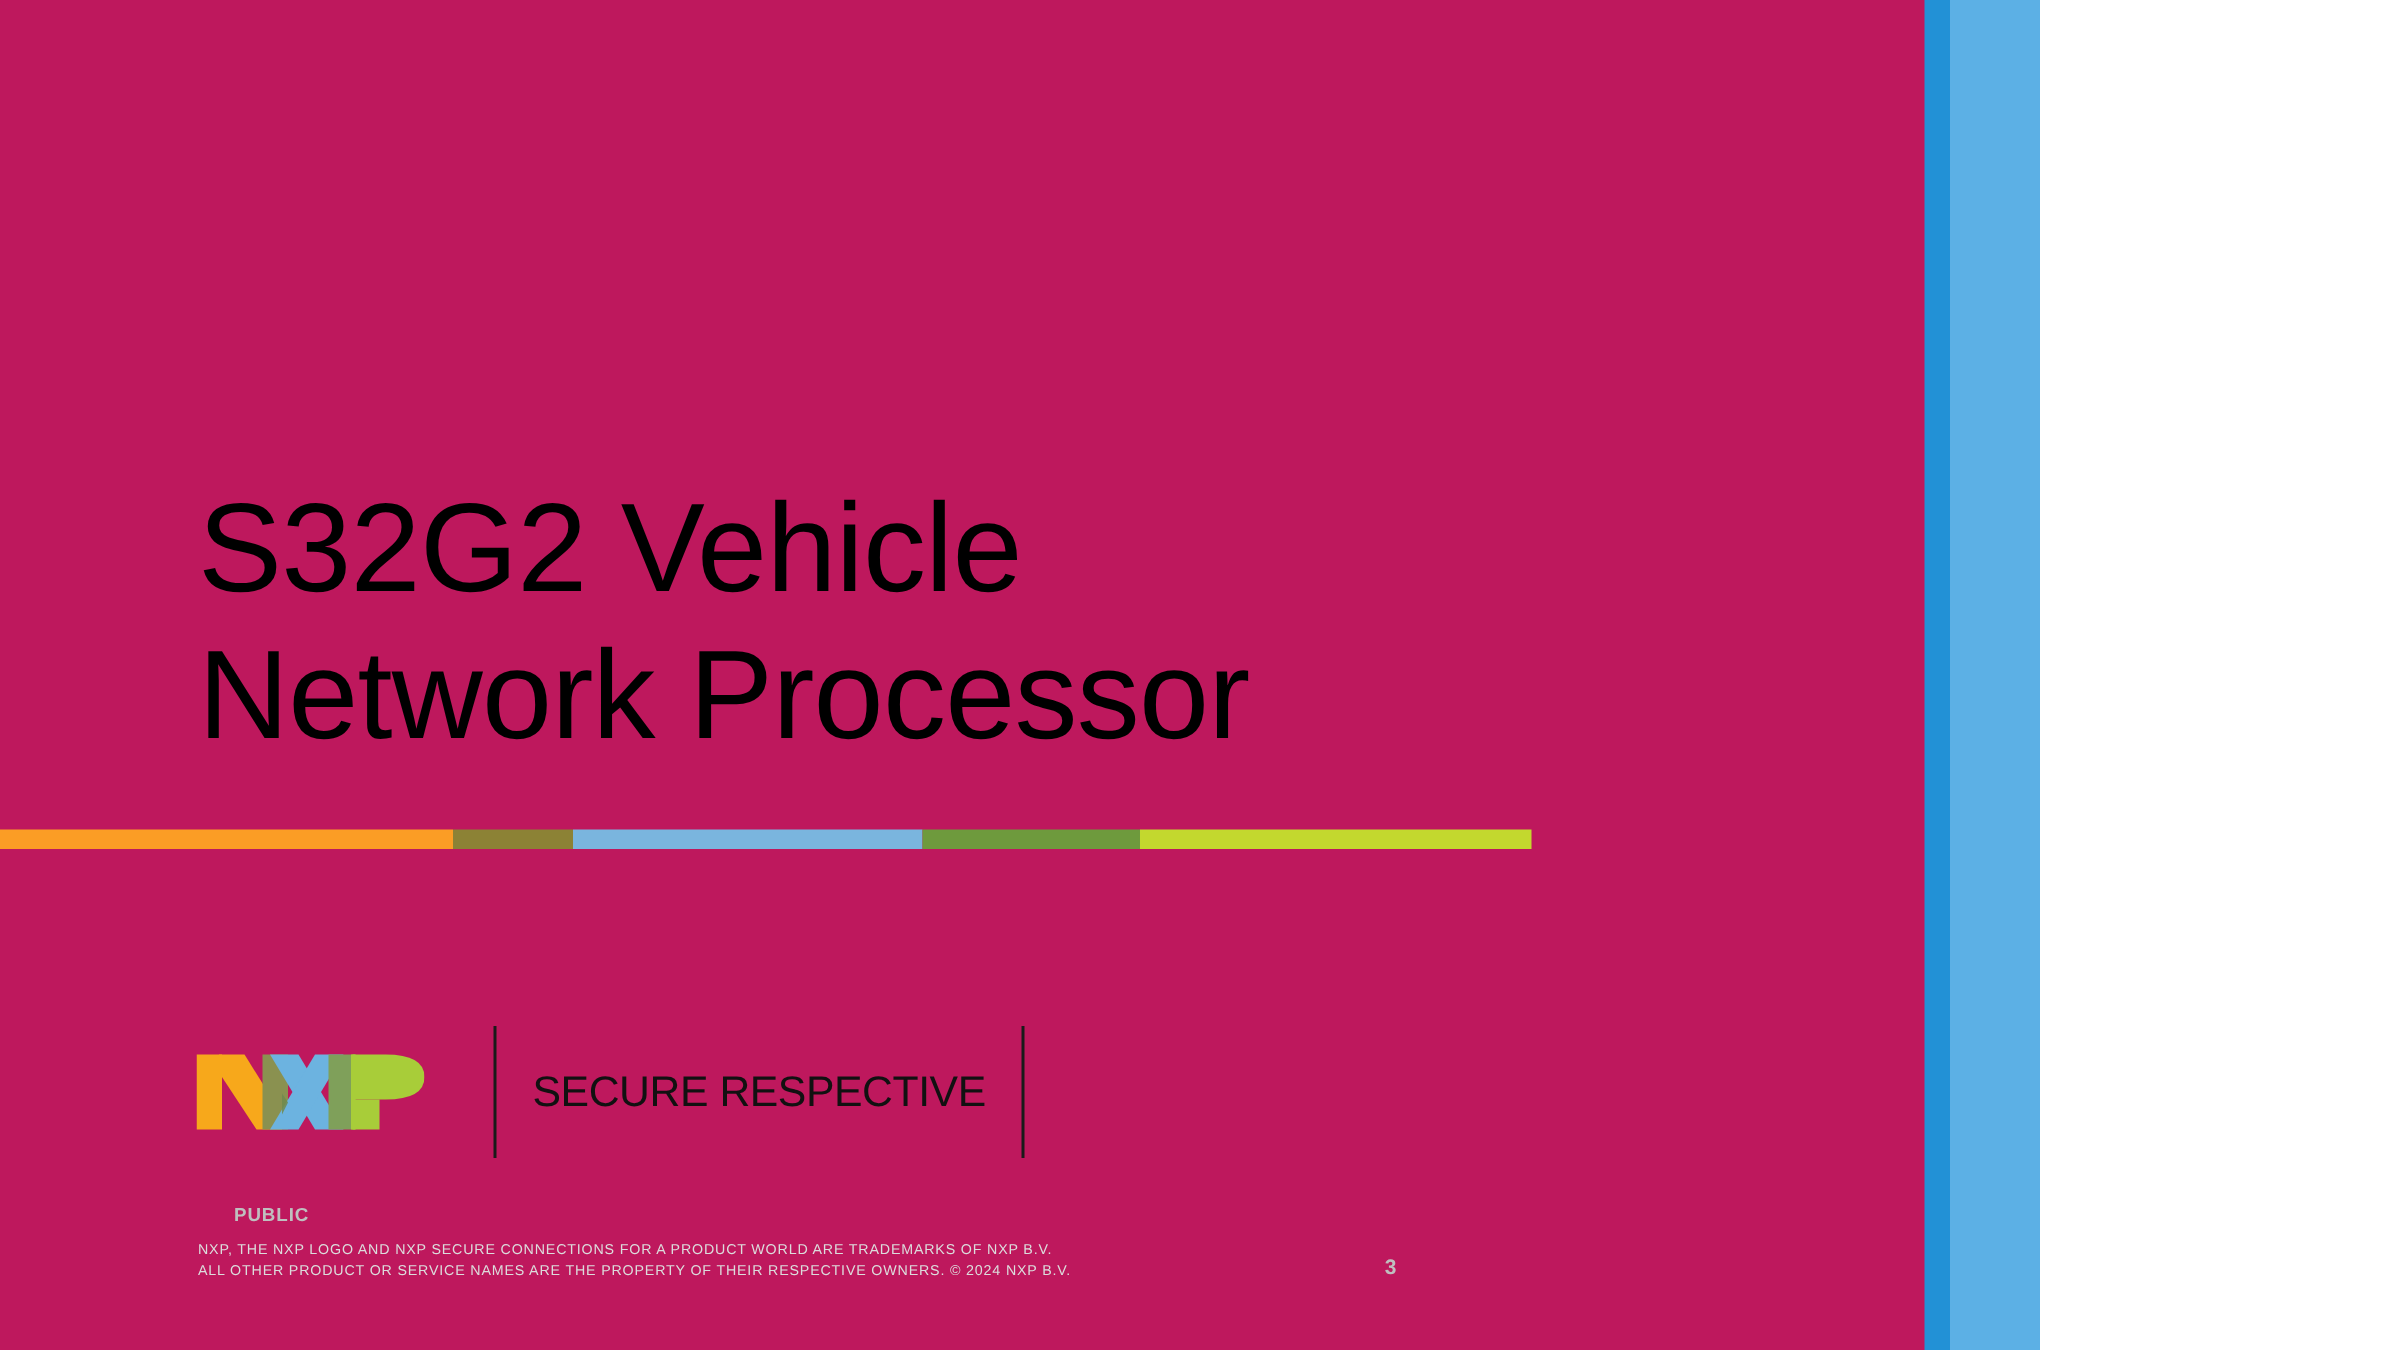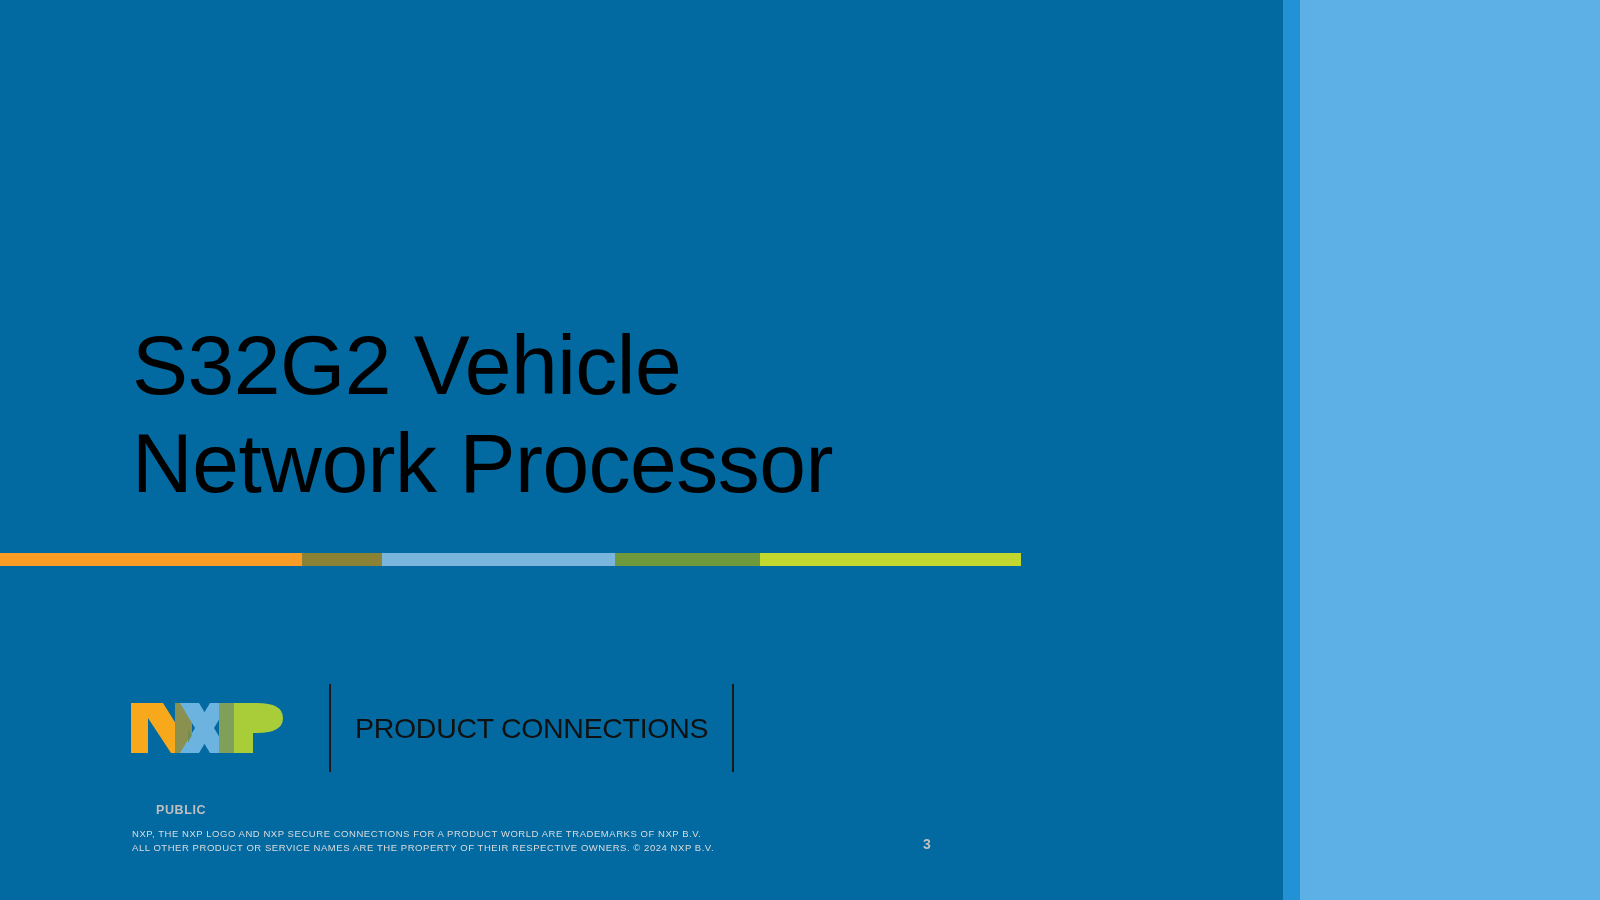--- a/index.html
+++ b/index.html
@@ -5,23 +5,23 @@
   html, body {
     margin: 0;
     padding: 0;
     background: #ffffff;
   }
   body {
     font-family: "Liberation Sans", sans-serif;
   }
   .slide {
     position: relative;
-    width: 1600px;
+    width: 1360px;
     height: 900px;
-    background: #0369a1;
+    background: #be185d;
     overflow: hidden;
   }
 
   
   .right-panel {
     position: absolute;
     top: 0;
     left: 1300px;
     width: 300px;
     height: 900px;
@@ -160,21 +160,21 @@
 
       <polygon points="88,4 106,4 106,54 88,54" fill="#7fa05a"></polygon>
       <polygon points="103,4 106,4 106,54 103,54" fill="#a8cd39"></polygon>
       <path d="M 104 4 L 126 4 Q 152 4 152 19 Q 152 34 126 34 L 104 34 Z" fill="#a8cd39"></path>
       <polygon points="104,34 122,34 122,54 104,54" fill="#a8cd39"></polygon>
 
       <polygon points="57,30 61,36 57,44" fill="#6f8a4e" opacity="0.85"></polygon>
     </svg>
     <div class="divider-rule"></div>
     <div>
-      <div class="tagline">PRODUCT CONNECTIONS</div>
+      <div class="tagline">SECURE RESPECTIVE</div>
     </div>
     <div class="divider-rule"></div>
   </div>
 
   <div class="footer">
     <div class="public-label">PUBLIC</div>
     <div class="legal-line">NXP, THE NXP LOGO AND NXP SECURE CONNECTIONS FOR A PRODUCT WORLD ARE TRADEMARKS OF NXP B.V.</div>
     <div class="legal-line">ALL OTHER PRODUCT OR SERVICE NAMES ARE THE PROPERTY OF THEIR RESPECTIVE OWNERS. © 2024 NXP B.V.</div>
   </div>
   <div class="page-number">3</div>

